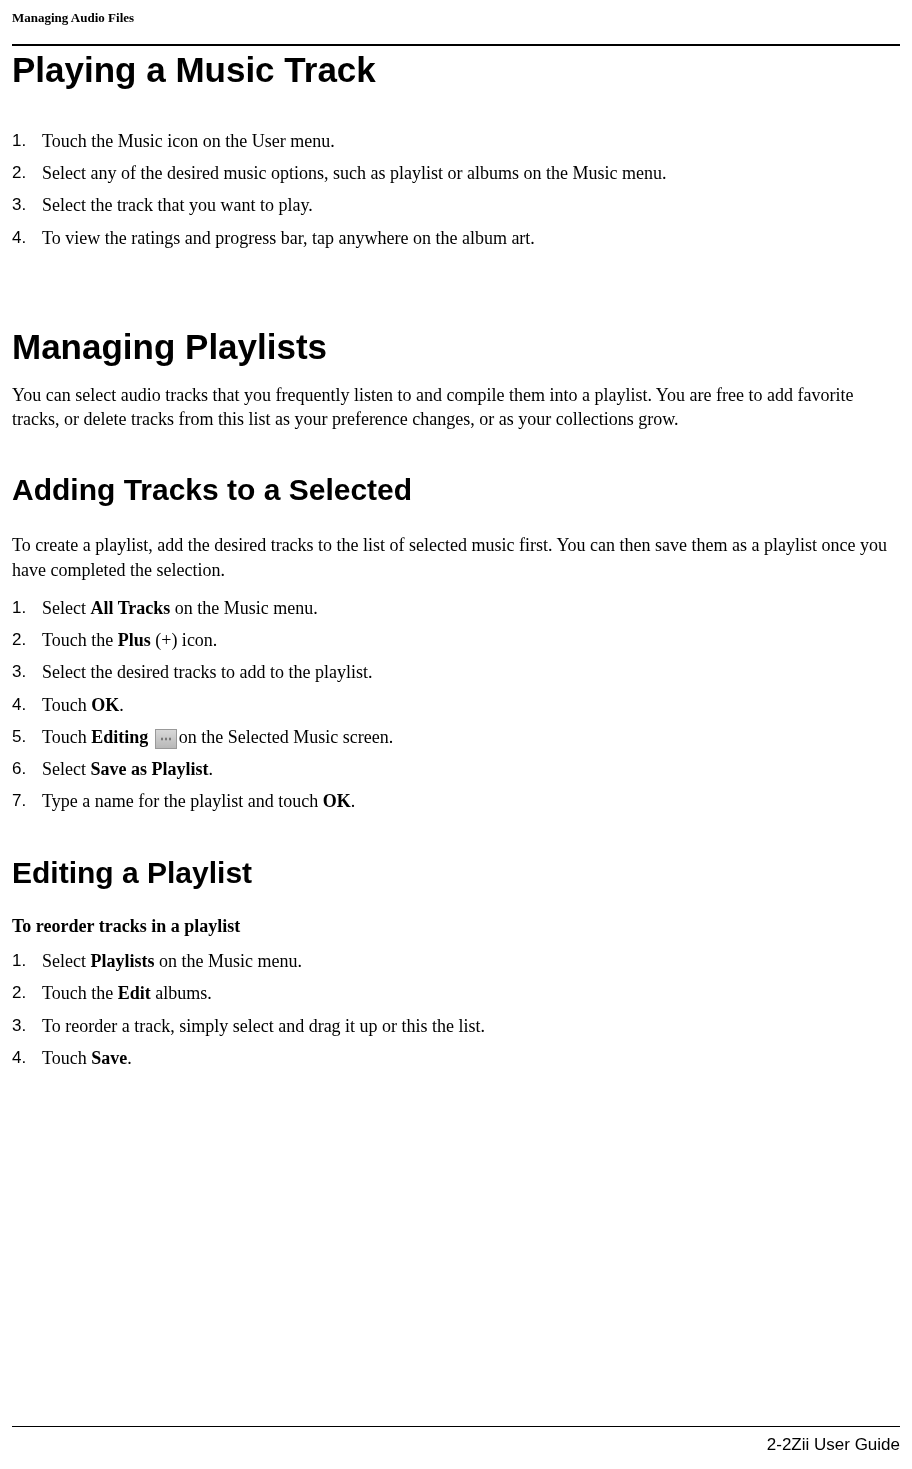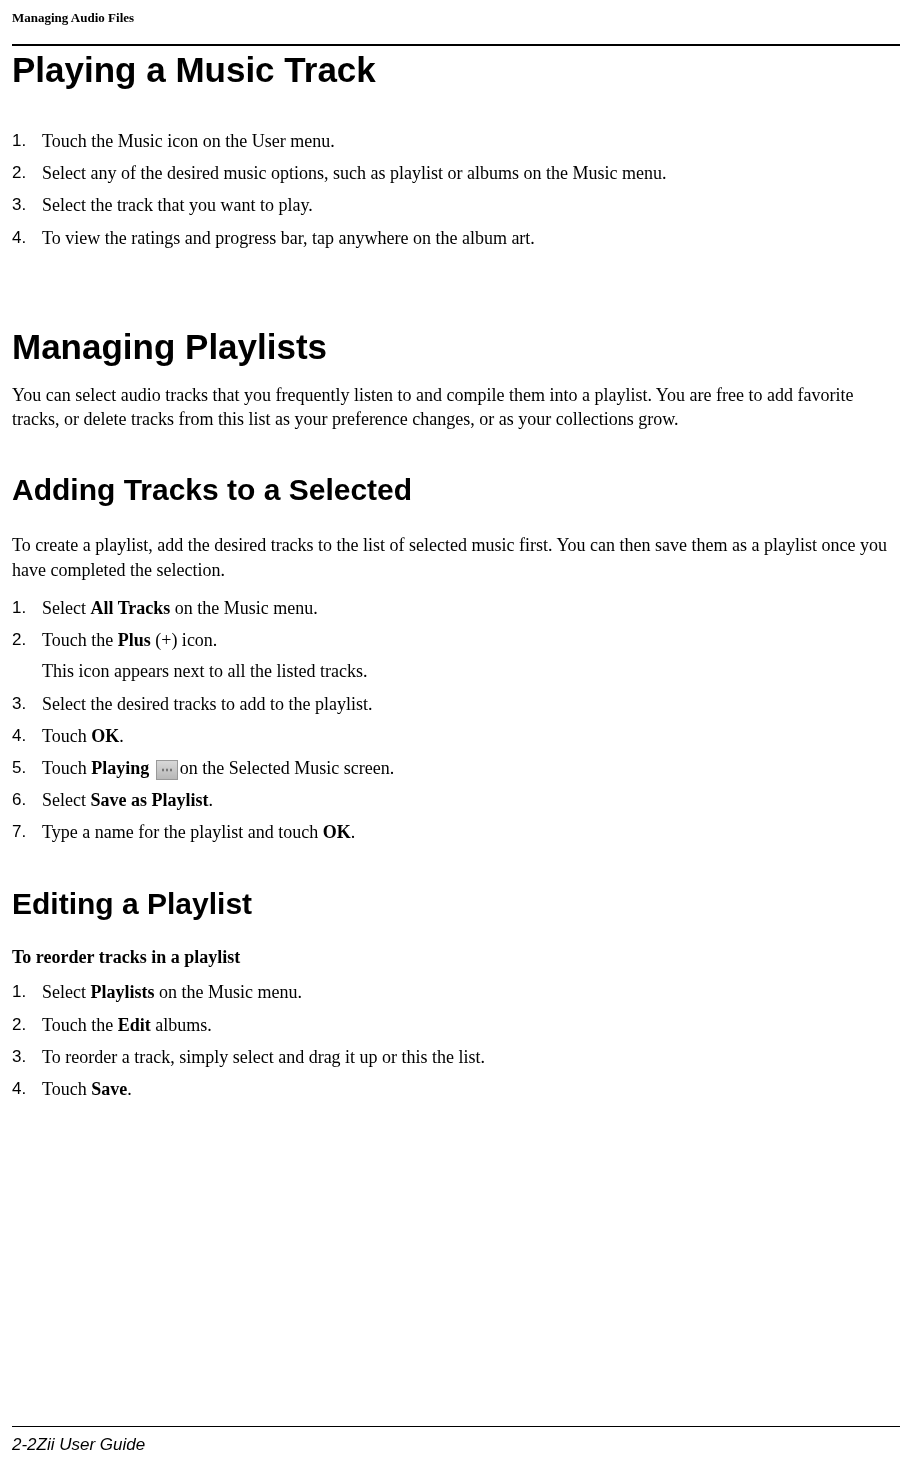--- a/index.html
+++ b/index.html
@@ -113,23 +113,22 @@
       left: 12px;
       right: 12px;
     }
     .footer-hr {
       border: none;
       border-top: 1.5px solid #000;
       margin-bottom: 8px;
     }
     .footer-row {
       display: flex;
-      justify-content: flex-start;
+      justify-content: flex-end;
       font-size: 17px;
-      font-style: italic;
     }
     .footer-left {
       font-family: Arial, Helvetica, sans-serif;
     }
     .footer-right {
       font-family: Arial, Helvetica, sans-serif;
     }
     b {
       font-weight: bold;
     }
@@ -152,24 +151,24 @@
 <h1 class="h1-large">Managing Playlists</h1>
 
 <p class="body-text">You can select audio tracks that you frequently listen to and compile them into a playlist.  You are free to add favorite tracks, or delete tracks from this list as your preference changes, or as your collections grow.</p>
 
 <h2 class="h2">Adding Tracks to a Selected</h2>
 
 <p class="body-text">To create a playlist, add the desired tracks to the list of selected music first. You can then save them as a playlist once you have completed the selection.</p>
 
 <ol>
   <li><span>Select </span><b>All Tracks</b><span> on the Music menu.</span></li>
-  <li><span>Touch the </span><b>Plus</b><span> (+) icon.</span><span class="sub">This icon appears next to all the listed tracks.</span></li>
+  <li><span>Touch the </span><b>Plus</b><span> (+) icon.</span></li>
   <li>Select the desired tracks to add to the playlist.</li>
   <li><span>Touch </span><b>OK</b><span>.</span></li>
-  <li><span>Touch </span><b>Playing</b> <span class="options-icon"></span><span>on the Selected Music screen.</span></li>
+  <li><span>Touch </span><b>Editing</b> <span class="options-icon"></span><span>on the Selected Music screen.</span></li>
   <li><span>Select </span><b>Save as Playlist</b><span>.</span></li>
   <li><span>Type a name for the playlist and touch </span><b>OK</b><span>.</span></li>
 </ol>
 
 <h2 class="h2">Editing a Playlist</h2>
 
 <p class="bold-text">To reorder tracks in a playlist</p>
 
 <ol>
   <li><span>Select </span><b>Playlists</b><span> on the Music menu.</span></li>

